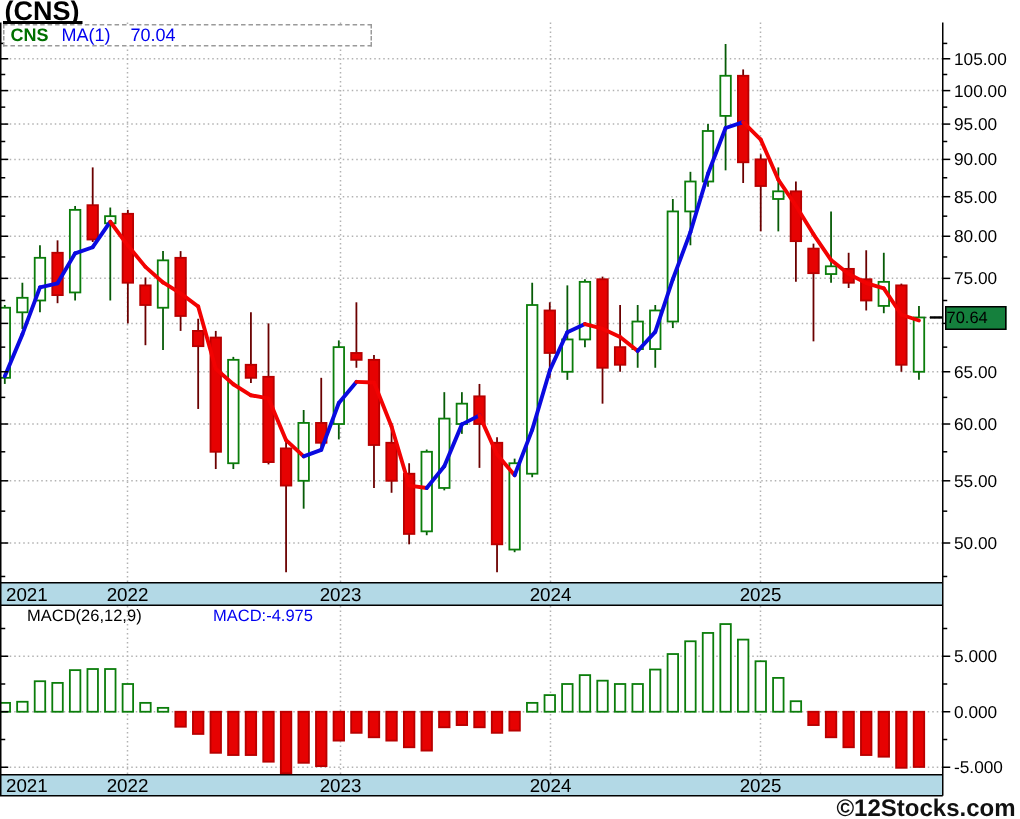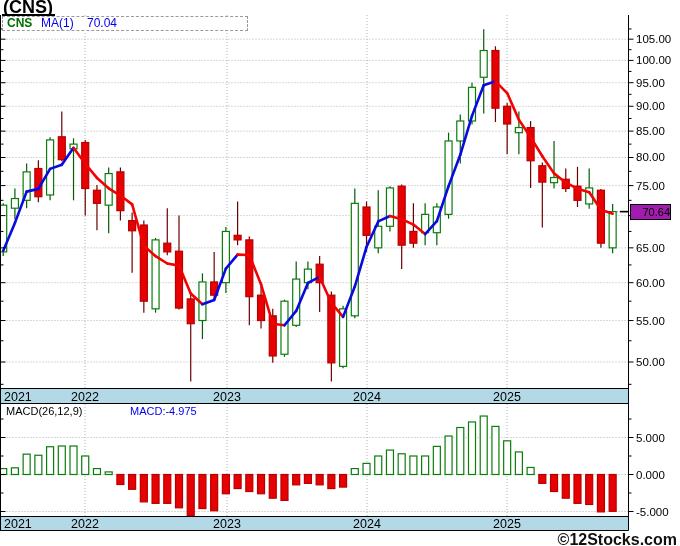--- a/index.html
+++ b/index.html
@@ -5,26 +5,26 @@
   html,body{margin:0;padding:0;background:#fff;}
   #stage{position:relative;width:680px;height:546px;background:#ffffff;overflow:hidden;
          font-family:"Liberation Sans","DejaVu Sans",sans-serif;}
   #page-title{position:absolute;left:2px;top:0;font-size:18px;font-weight:bold;color:#000;
               border-bottom:2px solid #000;padding:0 2px 0 1px;line-height:14px;}
   #legend-box{position:absolute;left:2px;top:16px;width:244px;height:13px;
               border:1px dashed #9a9a9a;background:#fff;font-size:12px;line-height:13px;}
   #legend-box .sym{position:absolute;left:4px;color:#007000;font-weight:bold;}
   #legend-box .ma{position:absolute;left:38px;color:#0000f0;}
   #legend-box .maval{position:absolute;left:72px;color:#0000f0;margin-left:12px;}
-  #macd-legend{position:absolute;left:6px;top:405px;font-size:11px;line-height:13px;color:#000;}
+  #macd-legend{position:absolute;left:18px;top:405px;font-size:11px;line-height:13px;color:#000;}
   #macd-legend .val{position:absolute;left:84px;color:#0000f0;white-space:nowrap;margin-left:40px;}
   #macd-legend .lbl{white-space:nowrap;}
   #last-price-box{position:absolute;left:630px;top:204px;width:39px;height:14px;
-                  background:#a21caf;border:1px solid #000;font-size:11px;line-height:14px;
-                  text-align:right;color:#000;}
+                  background:#15803d;border:1px solid #000;font-size:11px;line-height:14px;
+                  text-align:left;color:#000;}
   #watermark{position:absolute;right:3px;top:531px;width:200px;text-align:right;
              font-size:16px;font-weight:bold;color:#111;}
   svg text{font-family:"Liberation Sans","DejaVu Sans",sans-serif;}
 </style>
 </head>
 <body>
 
 <div id="stage">
   <svg id="chart-svg" width="680" height="546" viewBox="0 0 680 546">
       <g>

